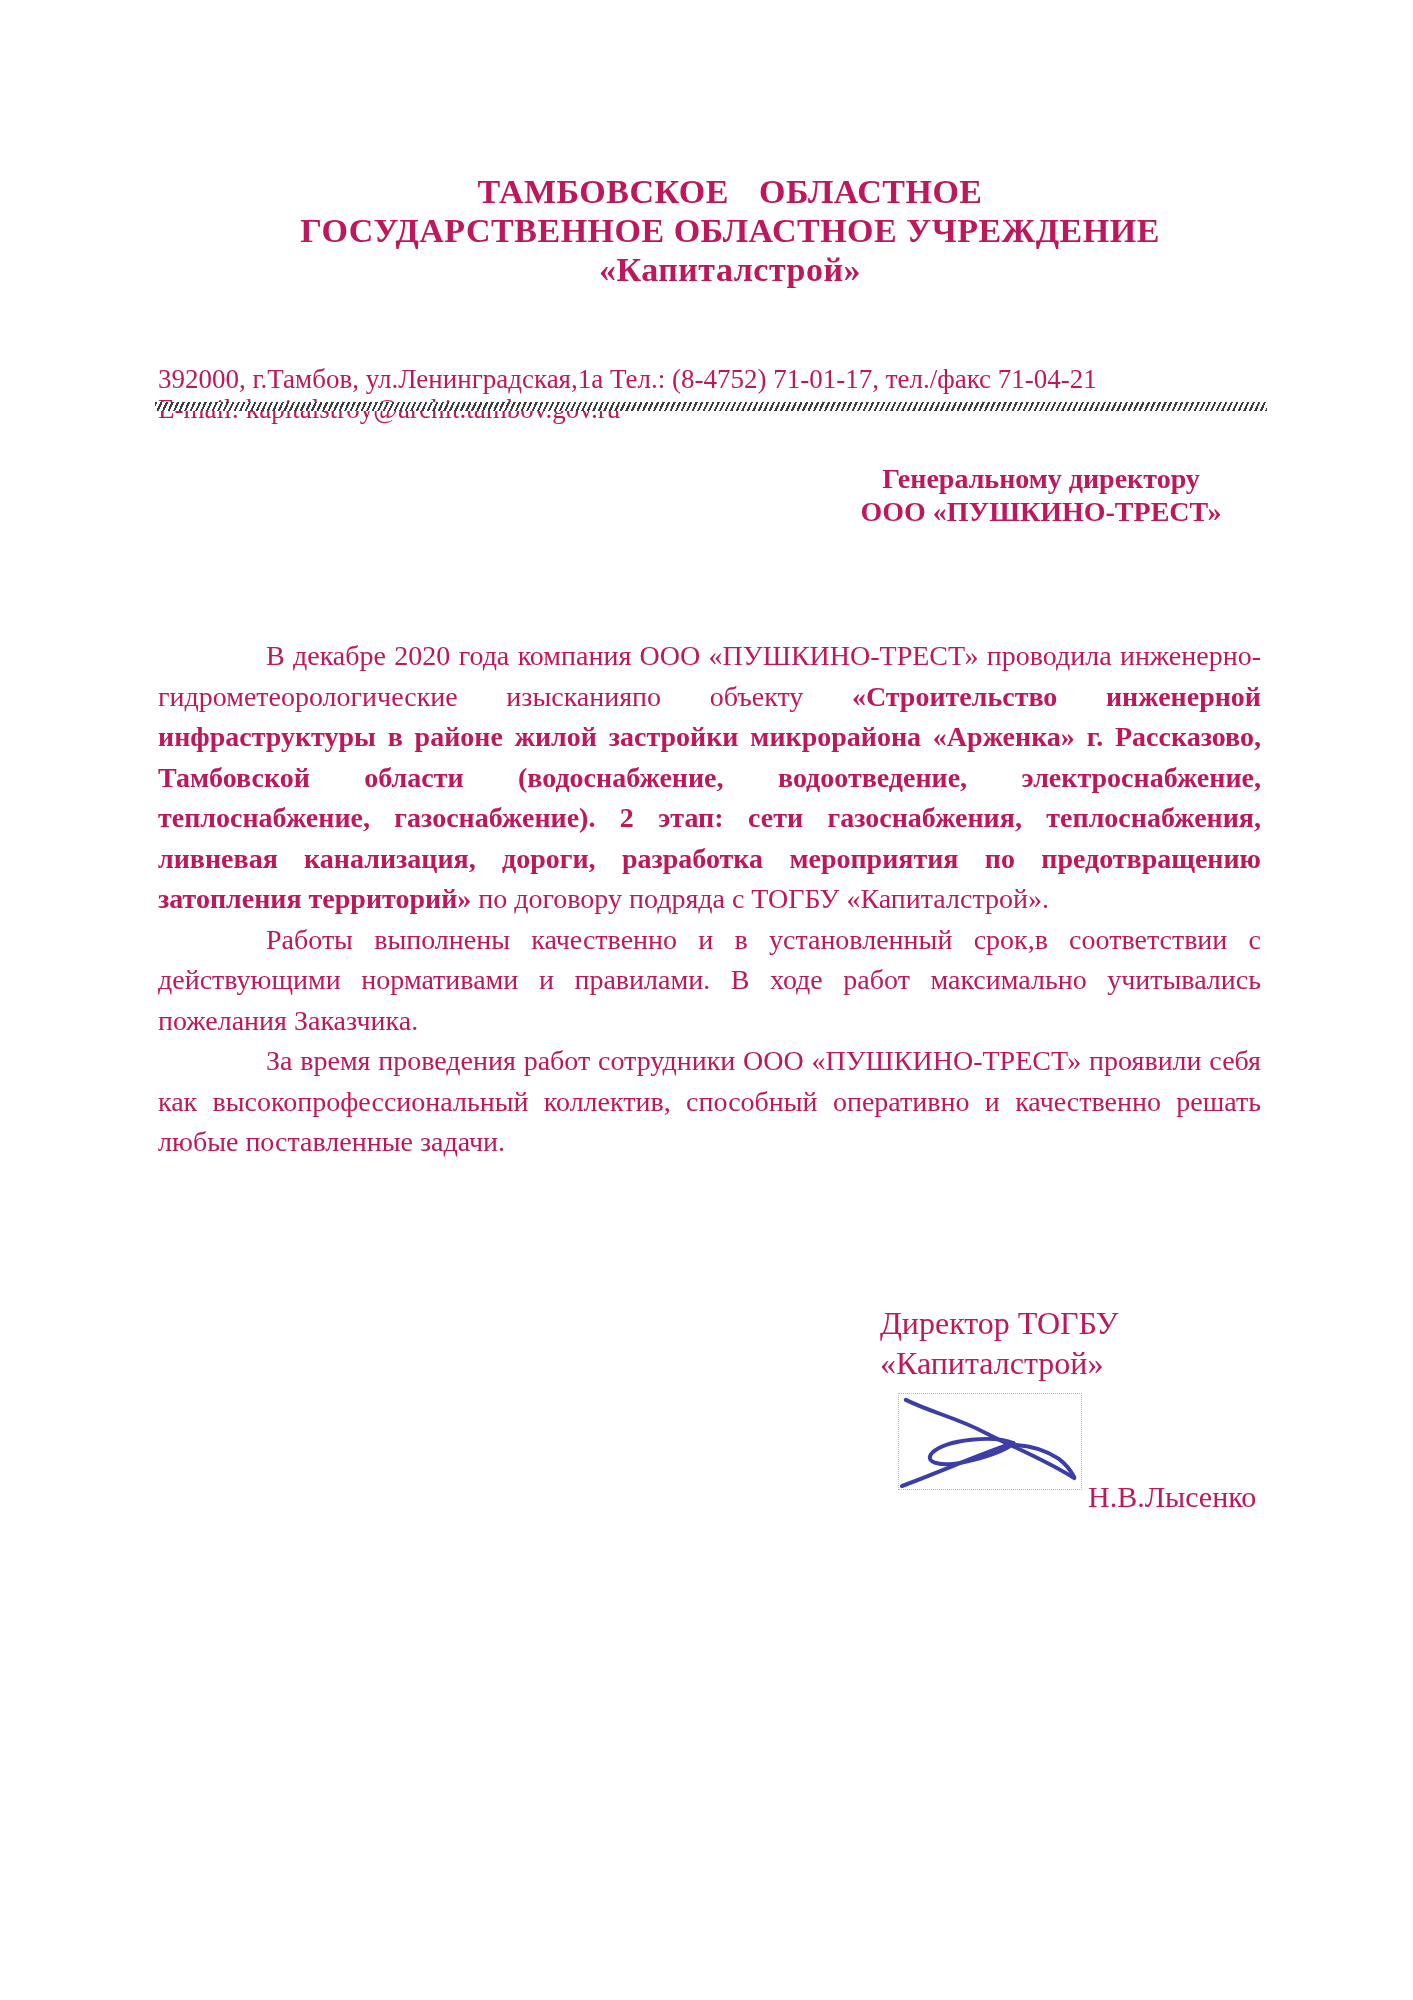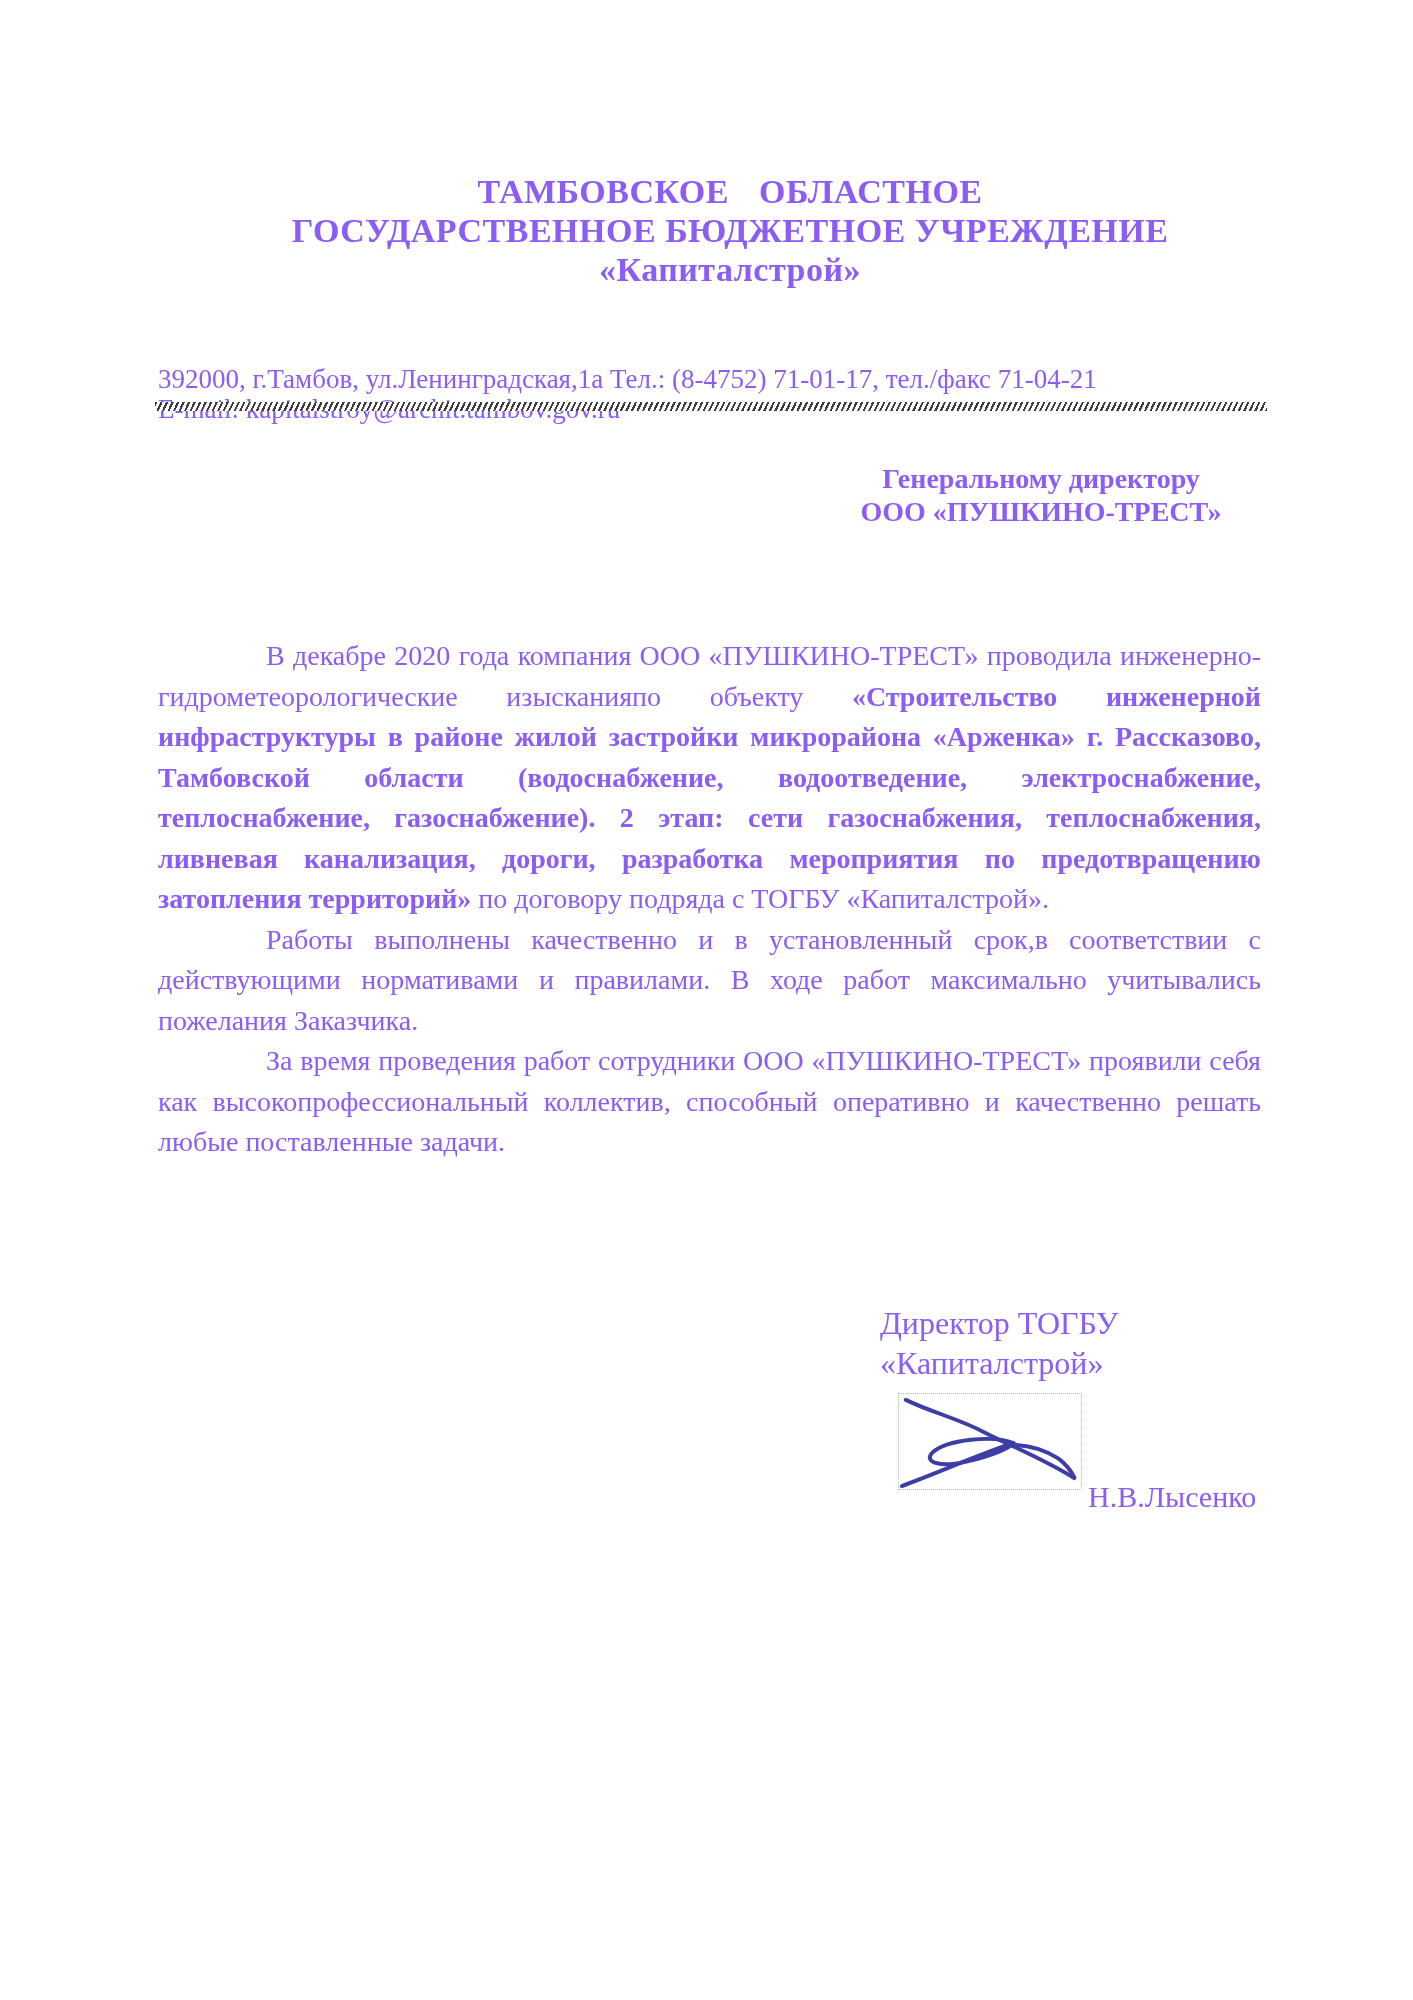--- a/index.html
+++ b/index.html
@@ -6,21 +6,21 @@
     margin: 0;
     padding: 0;
     background: #ffffff;
   }
   .page {
     position: relative;
     width: 1413px;
     height: 2000px;
     background: #ffffff;
     font-family: "Liberation Serif", "DejaVu Serif", serif;
-    color: #8b5cf6;
+    color: #be185d;
     overflow: hidden;
   }
 
   
   .title-block {
     position: absolute;
     left: 180px;
     top: 172px;
     width: 1100px;
     text-align: center;
@@ -116,21 +116,21 @@
     margin-top: 10px;
   }
 </style>
 </head>
 <body>
 
 <div class="page">
 
   <div class="title-block">
     <div class="org-line1">ТАМБОВСКОЕ  ОБЛАСТНОЕ</div>
-    <div class="org-line2">ГОСУДАРСТВЕННОЕ БЮДЖЕТНОЕ УЧРЕЖДЕНИЕ</div>
+    <div class="org-line2">ГОСУДАРСТВЕННОЕ ОБЛАСТНОЕ УЧРЕЖДЕНИЕ</div>
     <div class="org-line3">«Капиталстрой»</div>
   </div>
 
   <div class="address-block">
     <div>392000, г.Тамбов, ул.Ленинградская,1а Тел.: (8-4752) 71-01-17, тел./факс 71-04-21</div>
     <div>E-mail: kapitalstroy@archit.tambov.gov.ru</div>
   </div>
 
   <div class="hatch-rule"></div>
 

